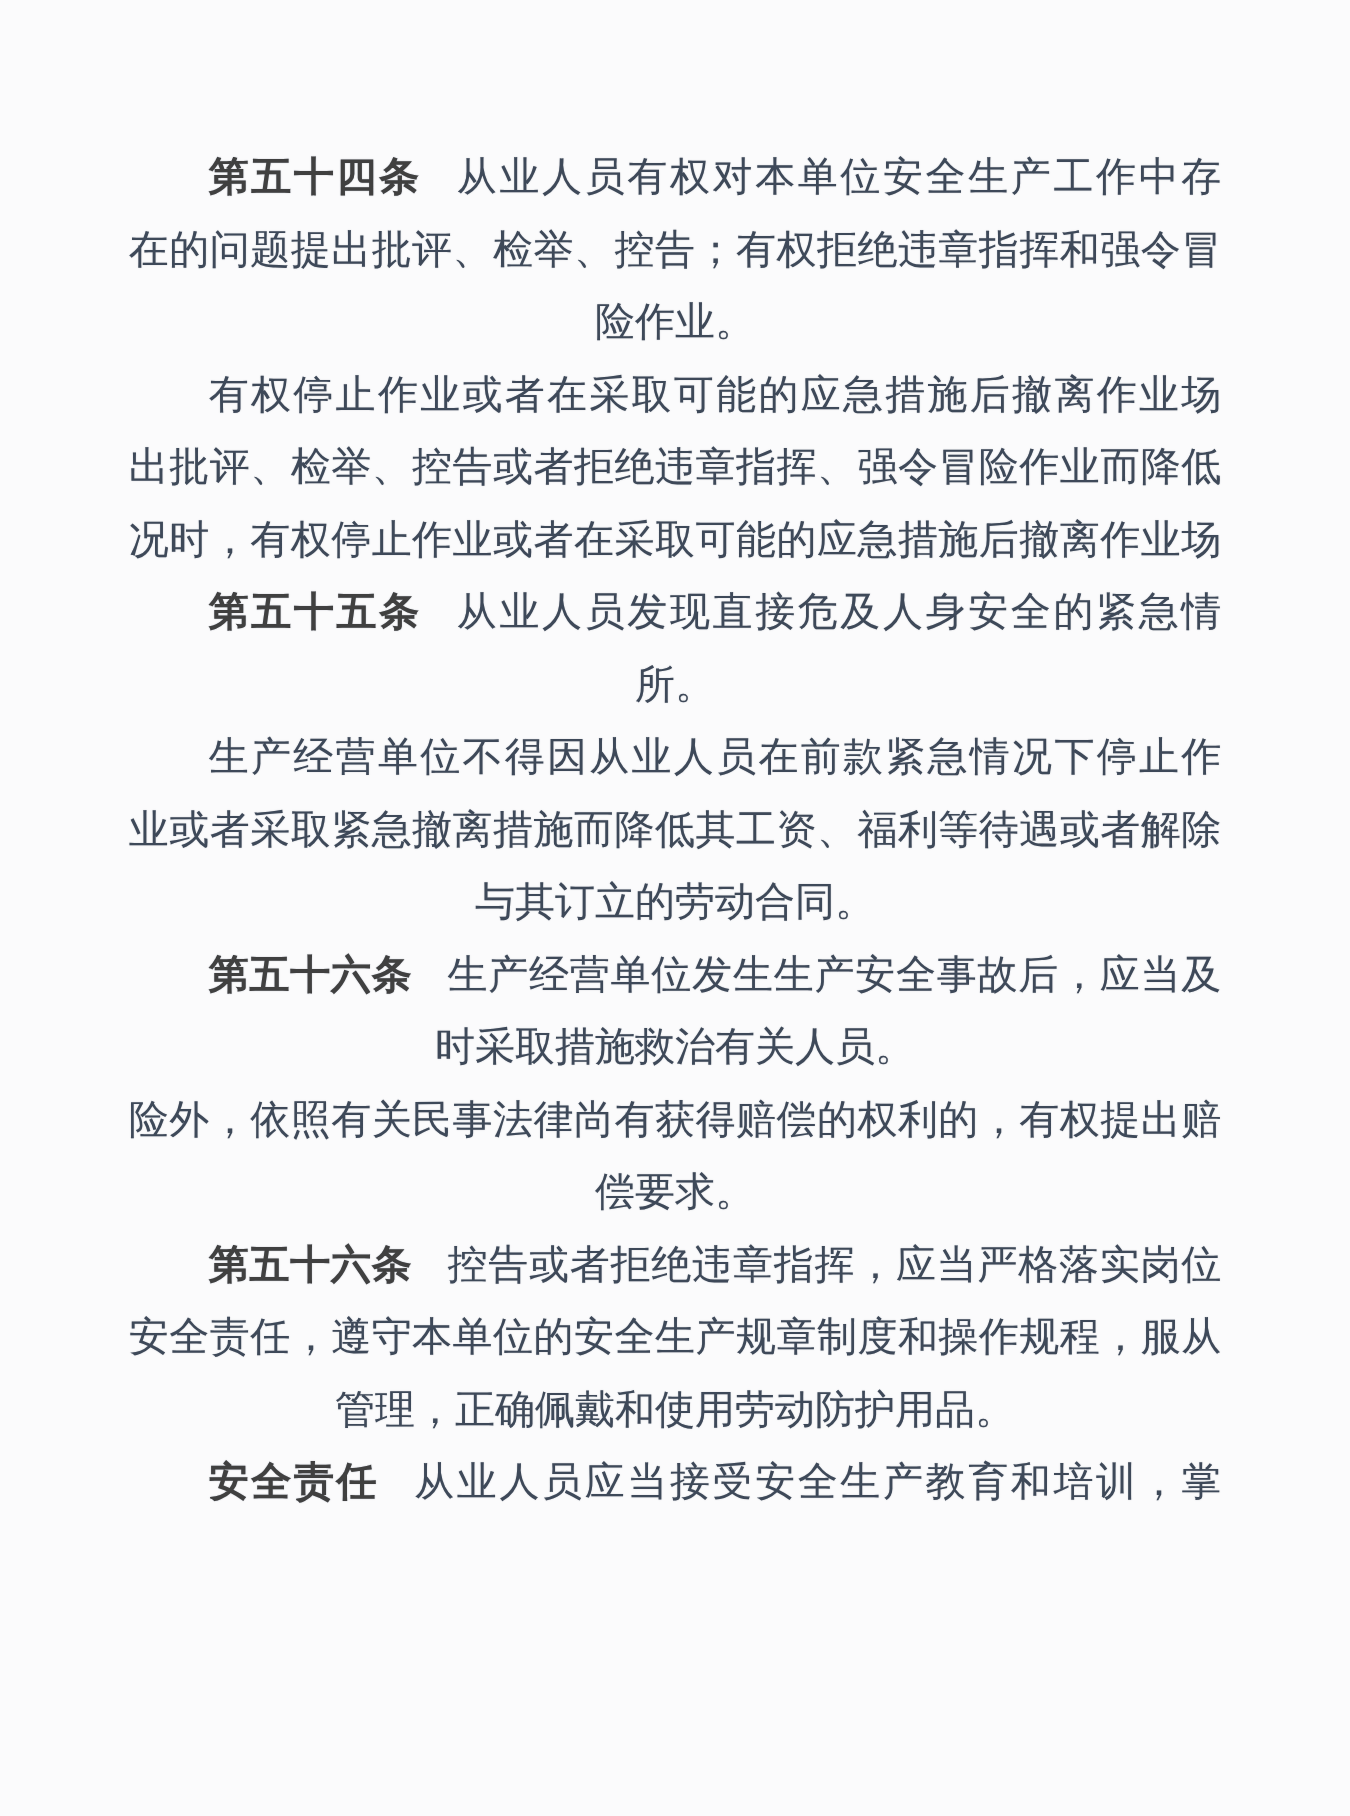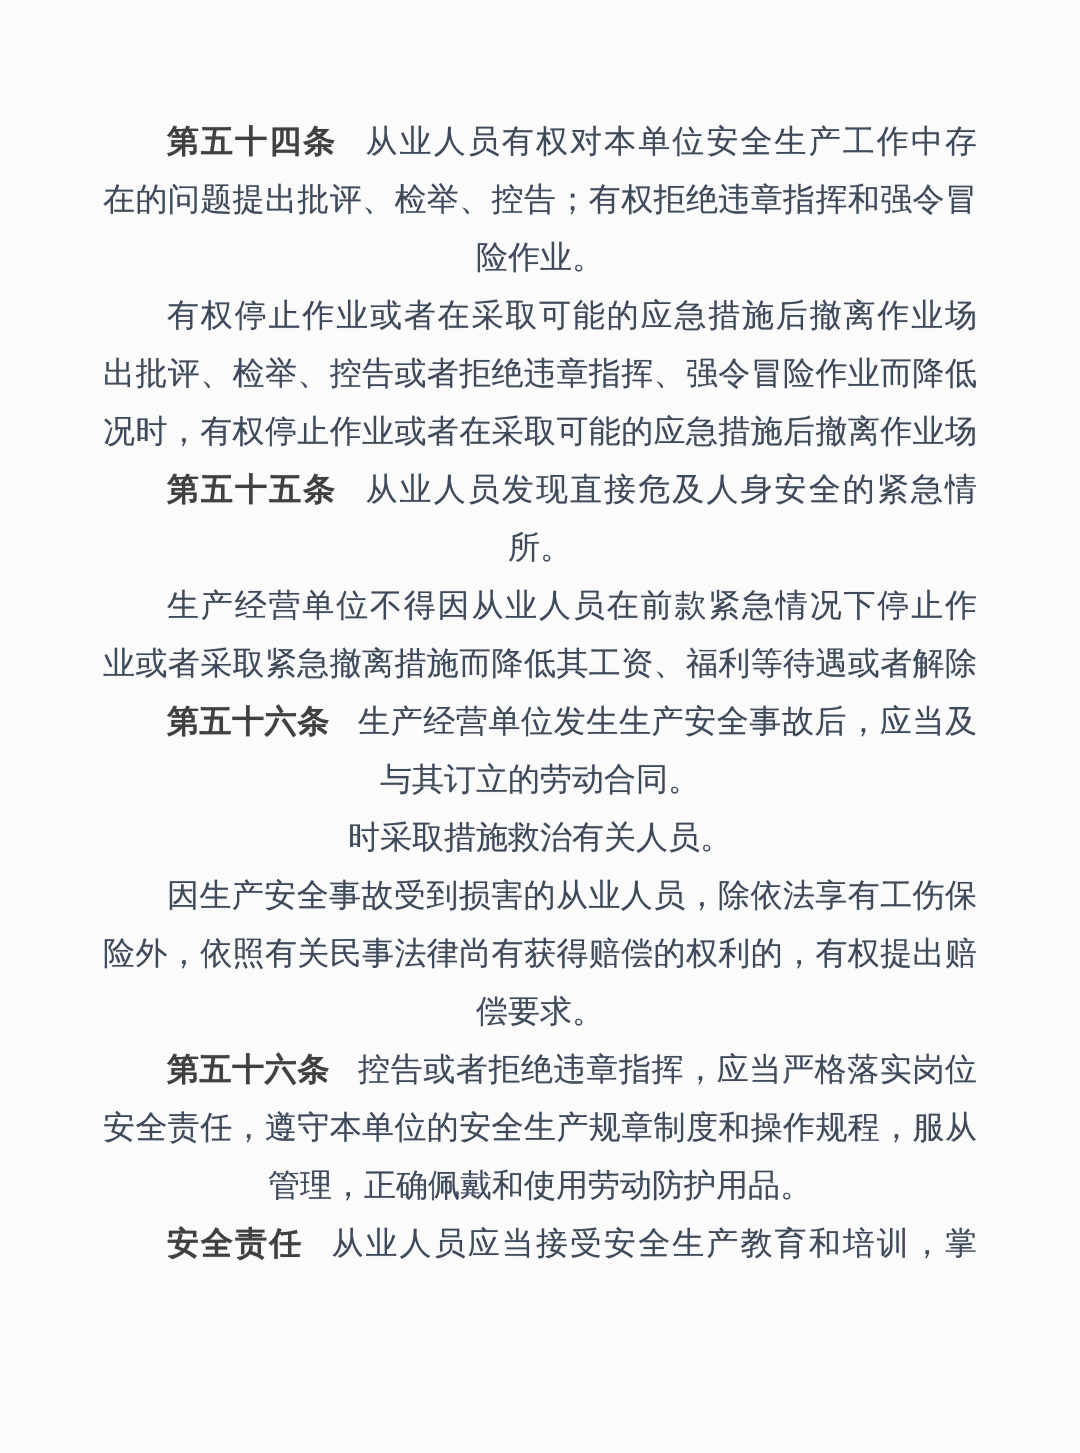--- a/index.html
+++ b/index.html
@@ -50,23 +50,22 @@
     <div class="line justify indent"><span class="article-no">第五十四条</span><span>从业人员有权对本单位安全生产工作中存</span></div>
     <div class="line justify"><span>在的问题提出批评、检举、控告；有权拒绝违章指挥和强令冒</span></div>
     <div class="line"><span>险作业。</span></div>
     <div class="line justify indent"><span>有权停止作业或者在采取可能的应急措施后撤离作业场</span></div>
     <div class="line justify"><span>出批评、检举、控告或者拒绝违章指挥、强令冒险作业而降低</span></div>
     <div class="line justify"><span>况时，有权停止作业或者在采取可能的应急措施后撤离作业场</span></div>
     <div class="line justify indent"><span class="article-no">第五十五条</span><span>从业人员发现直接危及人身安全的紧急情</span></div>
     <div class="line"><span>所。</span></div>
     <div class="line justify indent"><span>生产经营单位不得因从业人员在前款紧急情况下停止作</span></div>
     <div class="line justify"><span>业或者采取紧急撤离措施而降低其工资、福利等待遇或者解除</span></div>
+    <div class="line"><span>与其订立的劳动合同。</span></div>
     <div class="line justify indent"><span class="article-no">第五十六条</span><span>生产经营单位发生生产安全事故后，应当及</span></div>
-    <div class="line"><span>与其订立的劳动合同。</span></div>
     <div class="line"><span>时采取措施救治有关人员。</span></div>
-    <div class="line justify indent"><span>因生产安全事故受到损害的从业人员，除依法享有工伤保</span></div>
     <div class="line justify"><span>险外，依照有关民事法律尚有获得赔偿的权利的，有权提出赔</span></div>
     <div class="line"><span>偿要求。</span></div>
     <div class="line justify indent"><span class="article-no">第五十六条</span><span>控告或者拒绝违章指挥，应当严格落实岗位</span></div>
     <div class="line justify"><span>安全责任，遵守本单位的安全生产规章制度和操作规程，服从</span></div>
     <div class="line"><span>管理，正确佩戴和使用劳动防护用品。</span></div>
     <div class="line justify indent"><span class="article-no">安全责任</span><span>从业人员应当接受安全生产教育和培训，掌</span></div>
   </div>
 
 </body></html>

